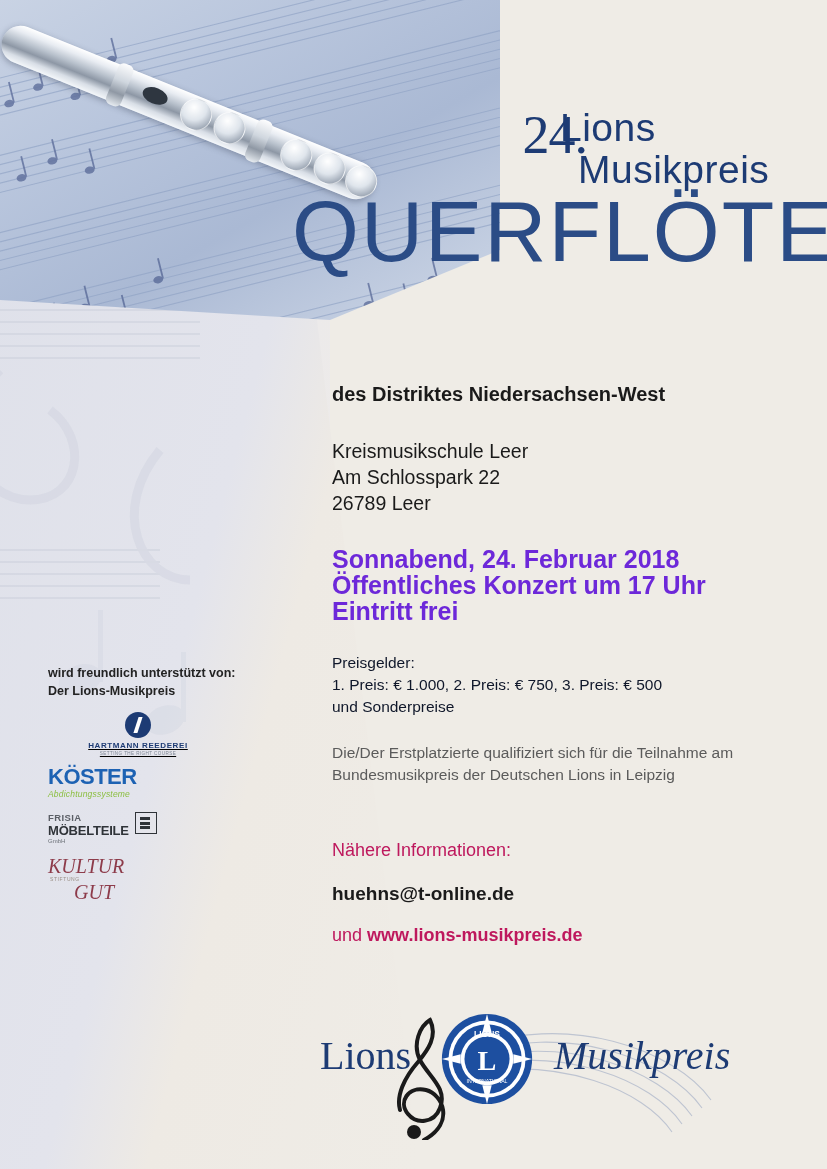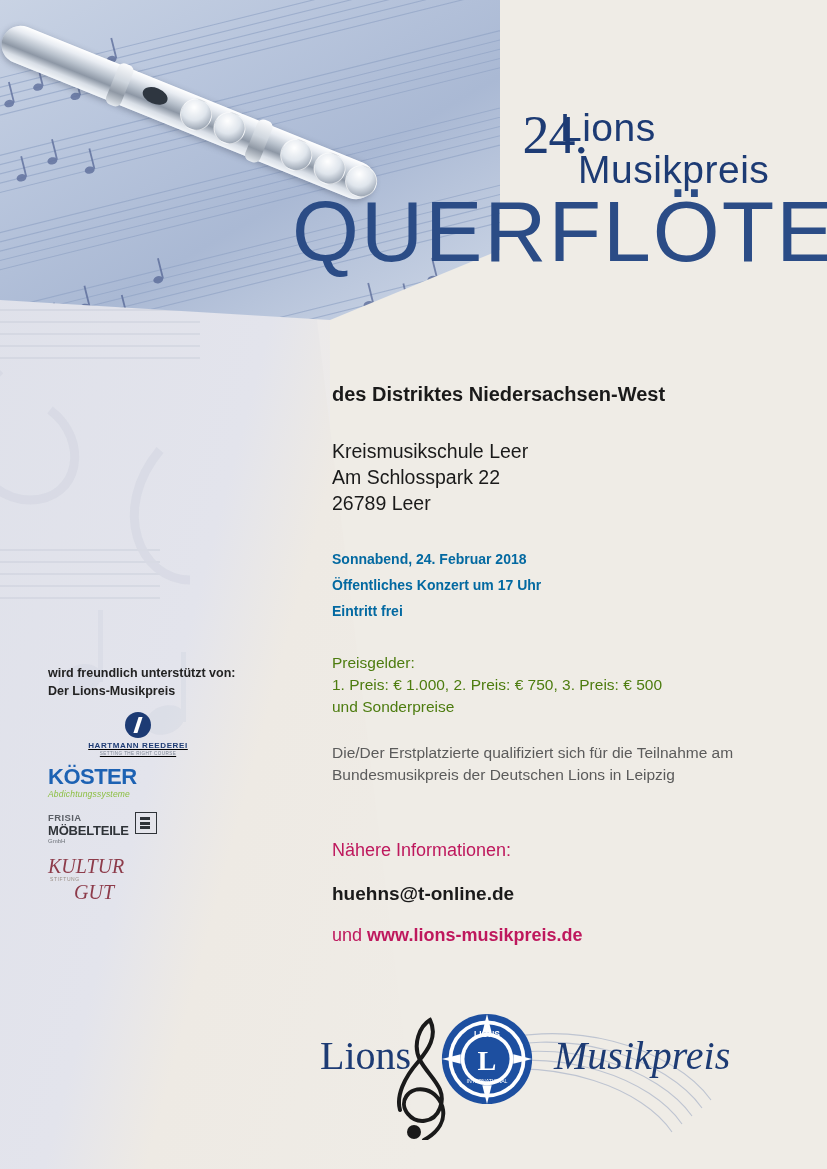--- a/index.html
+++ b/index.html
@@ -147,30 +147,30 @@
     color: #1a1a1a;
     margin: 0 0 32px 0;
   }
   .addr {
     font-size: 19.5px;
     line-height: 26px;
     margin: 0 0 30px 0;
     color: #1a1a1a;
   }
   .date-block {
-    font-size: 14px;
+    font-size: 25px;
     line-height: 26px;
     font-weight: bold;
     margin: 0 0 28px 0;
-    color: #0369a1;
+    color: #6d28d9;
   }
   .prizes {
     font-size: 15.5px;
     line-height: 22px;
-    color: #4d7c0f;
+    color: #0f172a;
     margin: 0 0 24px 0;
   }
   .qualify {
     font-size: 15.5px;
     line-height: 22px;
     color: #5b5b5b;
     margin: 0 0 54px 0;
   }
   .info-label {
     font-size: 18px;

